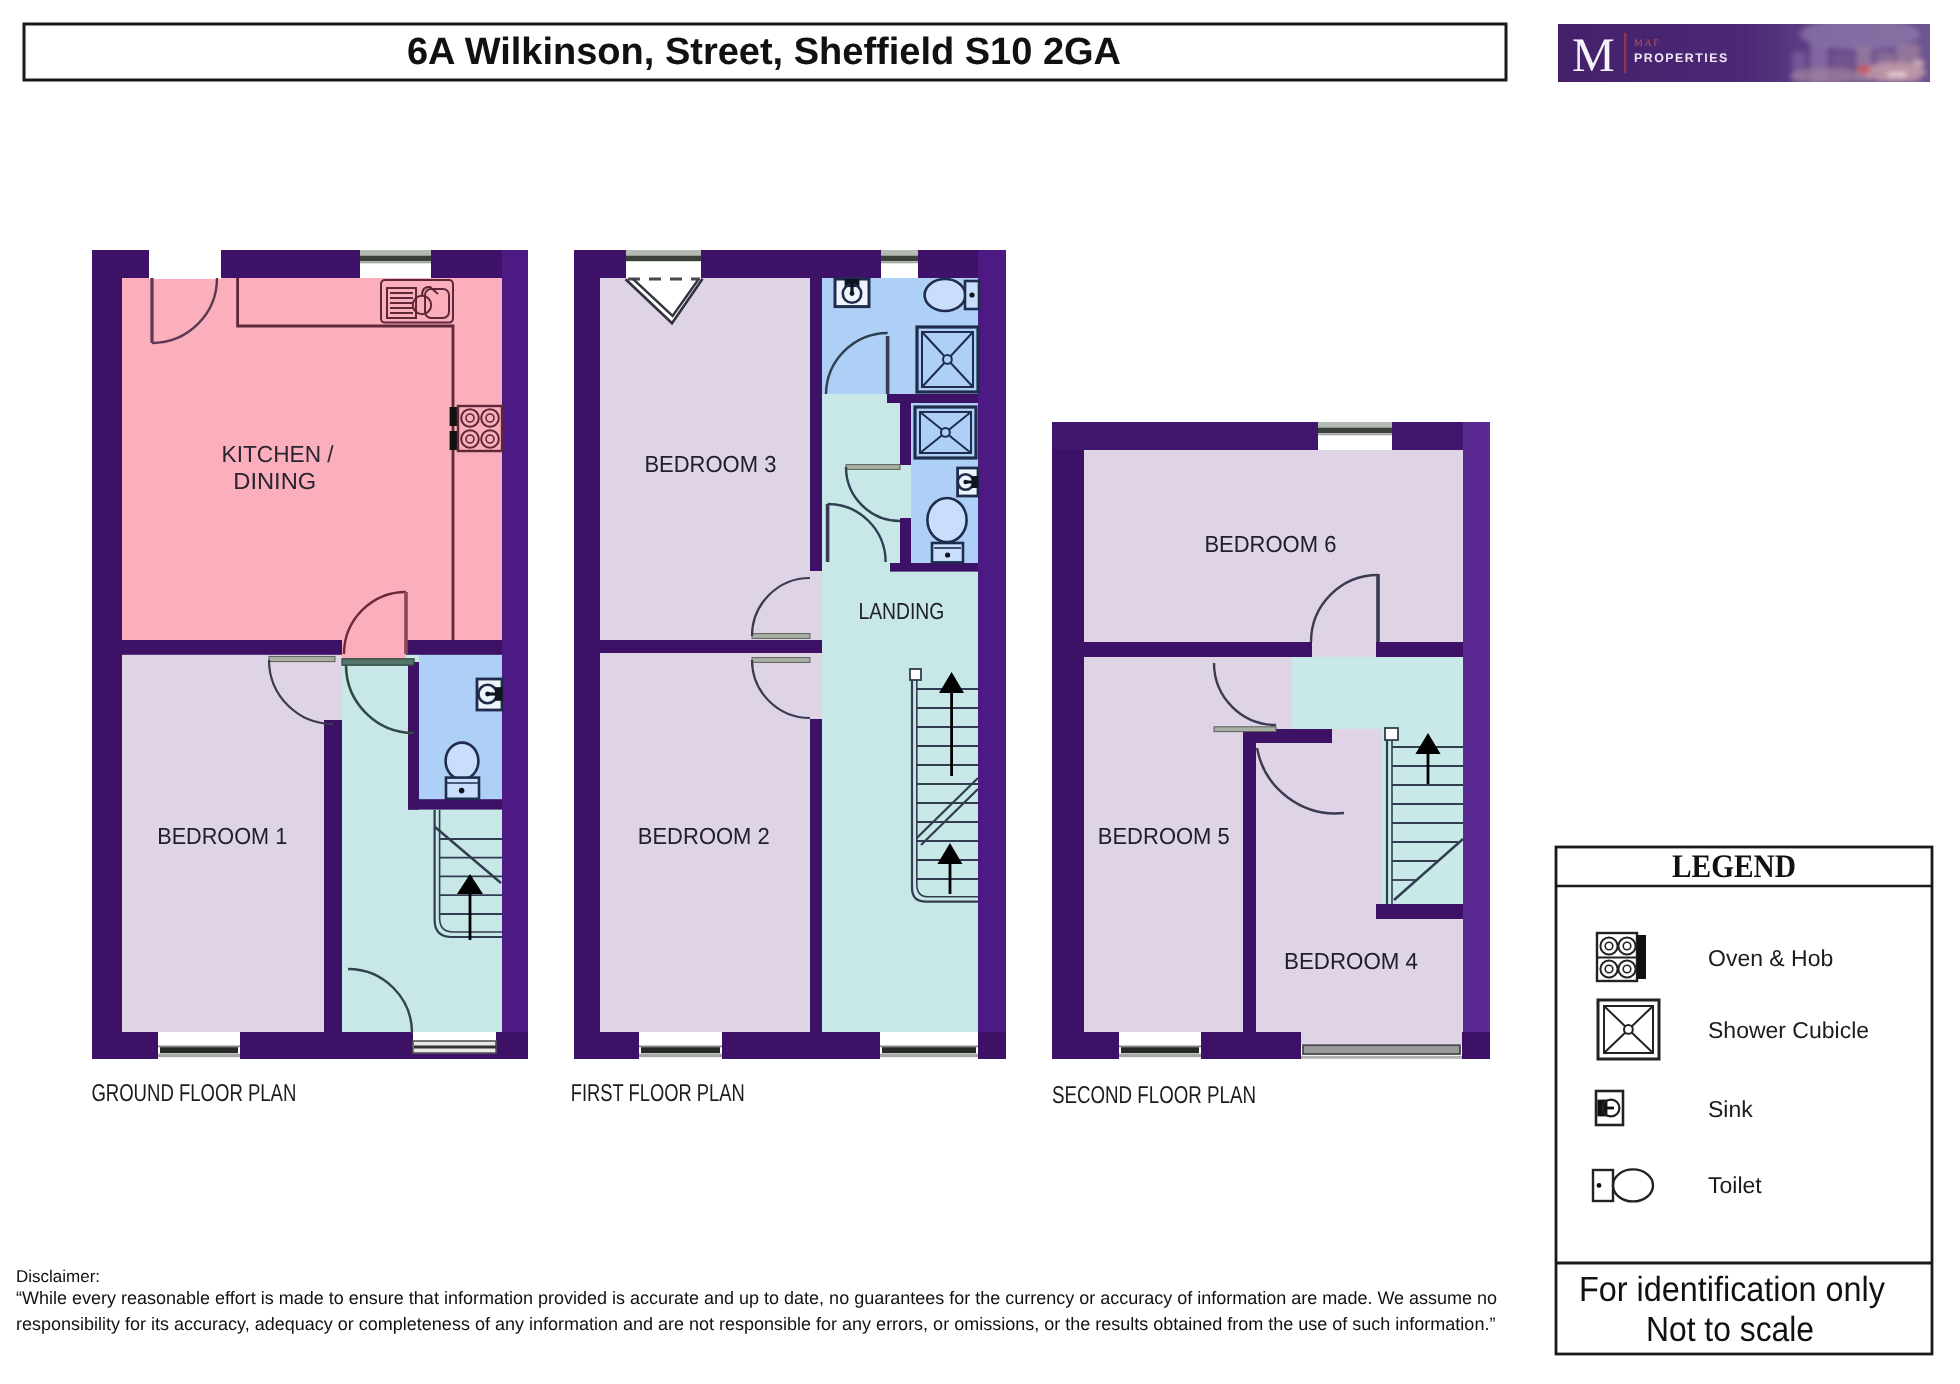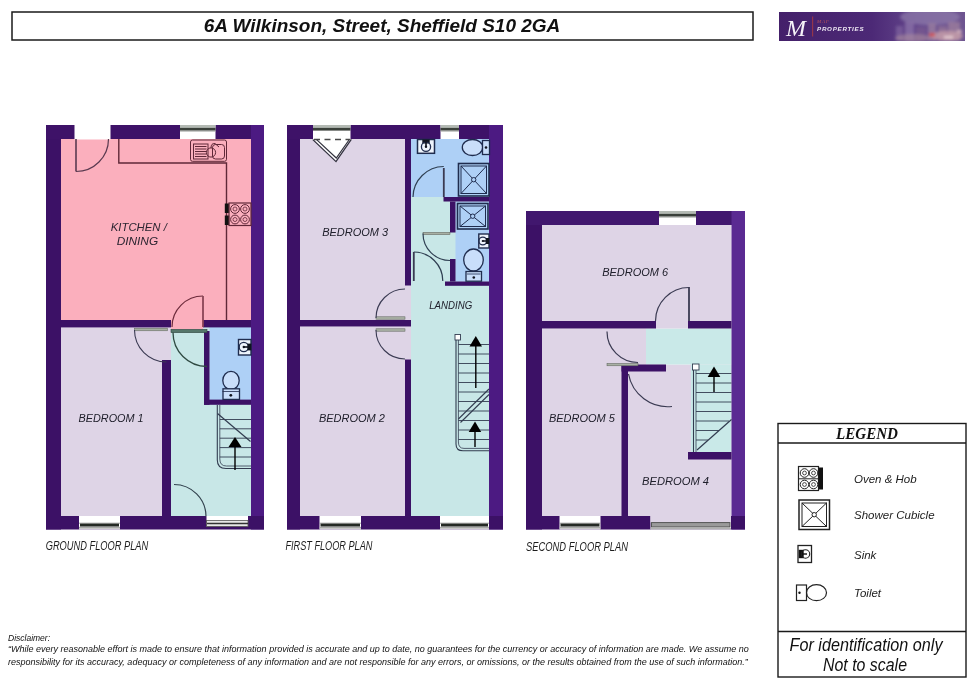--- a/index.html
+++ b/index.html
@@ -1,16 +1,16 @@
 <!DOCTYPE html>
 <html><head>
 <meta charset="utf-8">
 <style>
   html,body{margin:0;padding:0;background:#ffffff;}
-  #page{position:relative;width:980px;height:692px;background:#ffffff;overflow:hidden;font-style:italic;}
+  #page{position:relative;width:980px;height:692px;background:#ffffff;overflow:hidden;}
   svg{position:absolute;top:0;left:0;}
   text{font-family:"Liberation Sans",sans-serif;}
 </style>
 </head>
 <body>
 <div id="page">
 <svg width="980" height="692" viewBox="0 0 980 692">
 
 <g id="titlebar">
 <rect x="12" y="12" width="741" height="28" fill="#ffffff" stroke="#1a1a1a" stroke-width="1.5"></rect>

